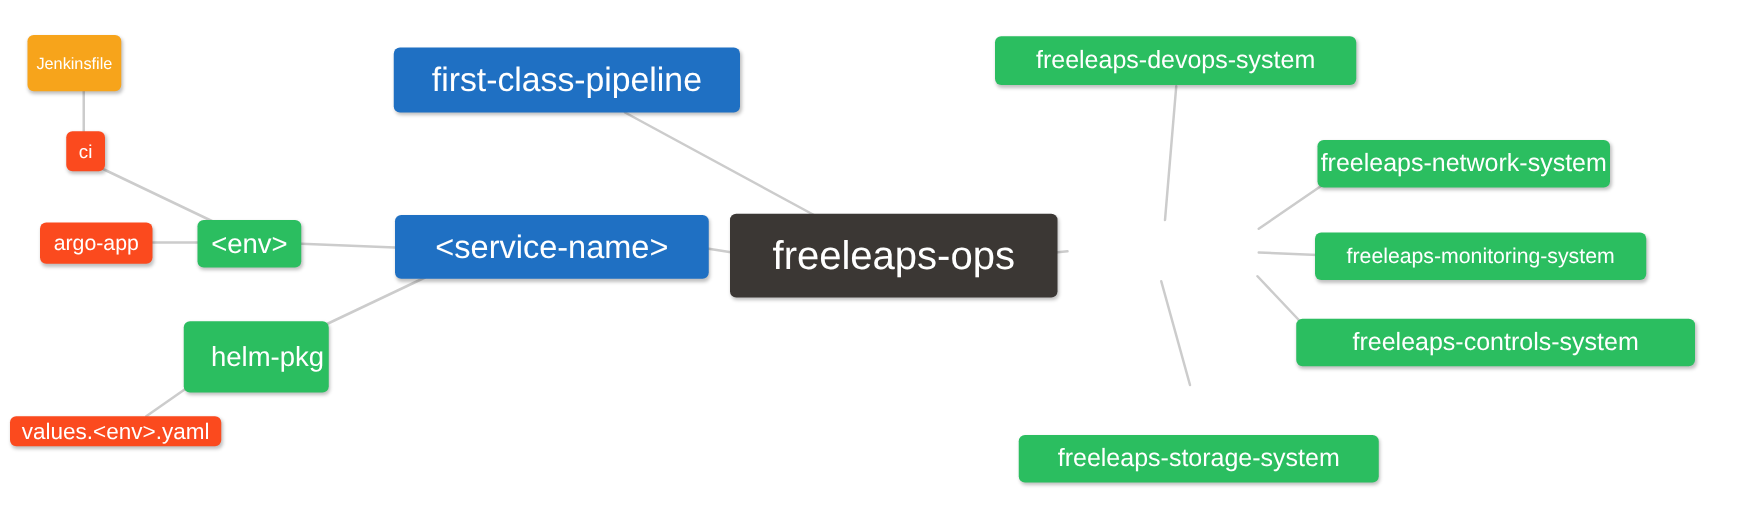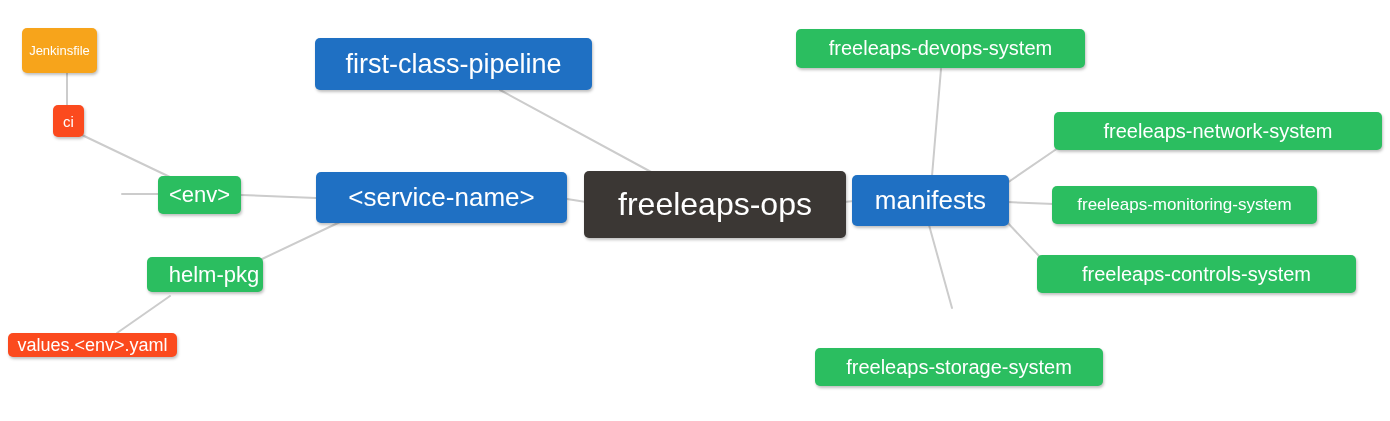--- a/index.html
+++ b/index.html
@@ -43,28 +43,28 @@
   .c-dark   { background: #3b3734; text-align: center; }
   .c-blue   { background: #1f70c3; }
   .c-green  { background: #2bbe60; }
   .c-red    { background: #fb4a1e; }
   .c-amber  { background: #f7a41b; }
 
   #n-jenkinsfile        { left: 22px;   top: 28px;  width: 75px;  height: 45px; font-size: 13px; }
   #n-ci                 { left: 53px;   top: 105px; width: 31px;  height: 32px; font-size: 15px; text-align: right; }
   #n-argo-app           { left: 32px;   top: 178px; width: 90px;  height: 33px; font-size: 17px; }
   #n-env                { left: 158px;  top: 176px; width: 83px;  height: 38px; font-size: 22px; }
-  #n-helm-pkg           { left: 147px;  top: 257px; width: 116px; height: 35px; font-size: 22px; padding-left: 18px; }
+  #n-helm-pkg           { left: 147px;  top: 257px; width: 116px; height: 57px; font-size: 22px; padding-left: 18px; }
   #n-values-env-yaml    { left: 8px;    top: 333px; width: 169px; height: 24px; font-size: 18px; }
   #n-first-class-pipeline { left: 315px; top: 38px; width: 277px; height: 52px; font-size: 27px; }
   #n-service-name       { left: 316px;  top: 172px; width: 251px; height: 51px; font-size: 26px; }
   #n-freeleaps-ops      { left: 584px;  top: 171px; width: 262px; height: 67px; font-size: 32px; }
   #n-manifests          { left: 852px;  top: 175px; width: 157px; height: 51px; font-size: 26px; }
   #n-devops-system      { left: 796px;  top: 29px;  width: 289px; height: 39px; font-size: 20px; }
-  #n-network-system     { left: 1054px; top: 112px; width: 328px; height: 38px; font-size: 20px; }
+  #n-network-system     { left: 1054px; top: 112px; width: 234px; height: 38px; font-size: 20px; }
   #n-monitoring-system  { left: 1052px; top: 186px; width: 265px; height: 38px; font-size: 17px; }
   #n-controls-system    { left: 1037px; top: 255px; width: 319px; height: 38px; font-size: 20px; }
   #n-storage-system     { left: 815px;  top: 308px; width: 288px; height: 38px; font-size: 20px; margin-top: 40px; }
 </style>
 </head>
 <body>
 
 <div class="canvas">
 
   <svg class="edges" width="1390" height="421" viewBox="0 0 1390 421">
@@ -81,34 +81,34 @@
     <line x1="1007" y1="183" x2="1058" y2="148"></line>
     <line x1="1007" y1="202" x2="1054" y2="204"></line>
     <line x1="1006" y1="221" x2="1040" y2="257"></line>
     <line x1="929" y1="225" x2="952" y2="308"></line>
   </svg>
 
   <div class="node c-amber" id="n-jenkinsfile">Jenkinsfile</div>
 
   <div class="node c-red" id="n-ci">ci</div>
 
+  <div class="node c-red" id="n-argo-app">argo-app</div>
 
   <div class="node c-green" id="n-env">&lt;env&gt;</div>
 
   <div class="node c-green" id="n-helm-pkg">helm-pkg</div>
 
   <div class="node c-red" id="n-values-env-yaml">values.&lt;env&gt;.yaml</div>
 
   <div class="node c-blue" id="n-first-class-pipeline">first-class-pipeline</div>
 
   <div class="node c-blue" id="n-service-name">&lt;service-name&gt;</div>
 
   <div class="node c-dark" id="n-freeleaps-ops">freeleaps-ops</div>
 
-  <div class="node c-blue" id="n-manifests">manifests</div>
 
   <div class="node c-green" id="n-devops-system">freeleaps-devops-system</div>
 
   <div class="node c-green" id="n-network-system">freeleaps-network-system</div>
 
   <div class="node c-green" id="n-monitoring-system">freeleaps-monitoring-system</div>
 
   <div class="node c-green" id="n-controls-system">freeleaps-controls-system</div>
 
   <div class="node c-green" id="n-storage-system">freeleaps-storage-system</div>

